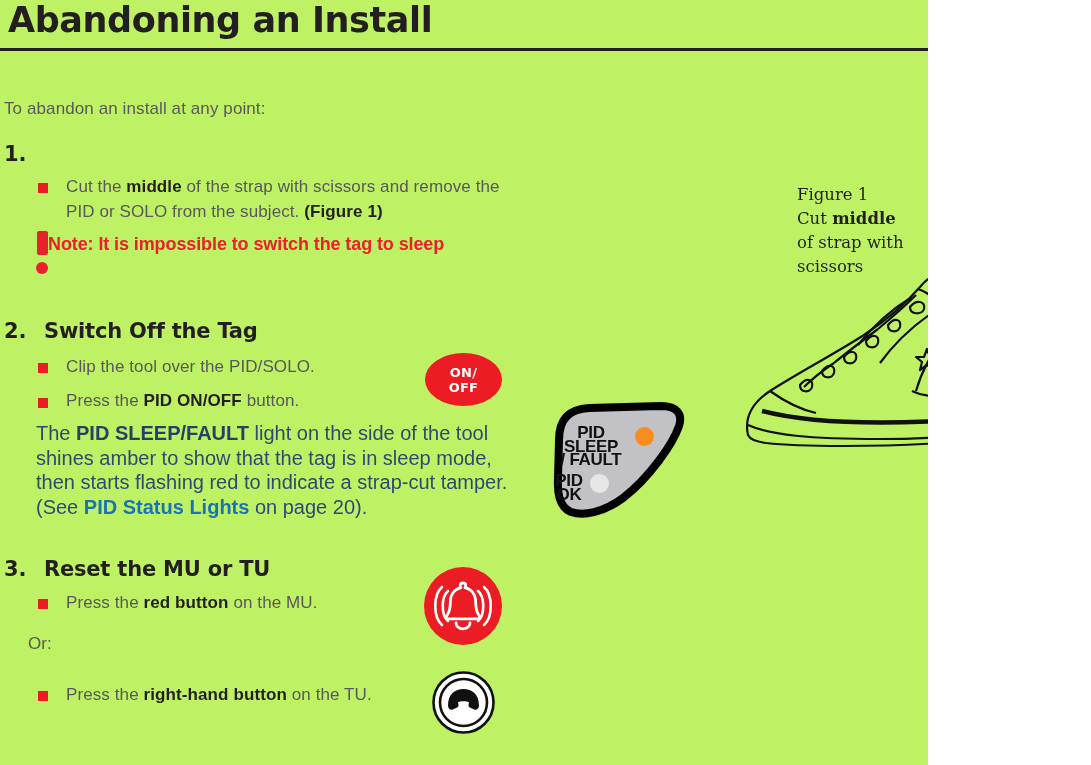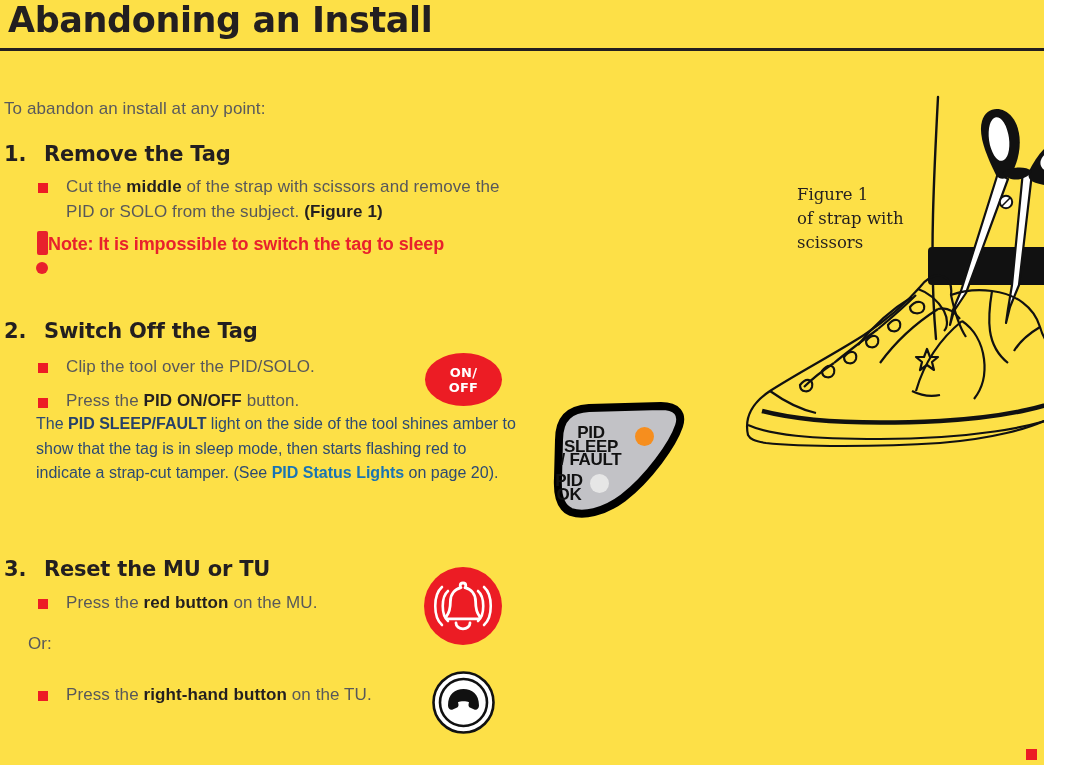--- a/index.html
+++ b/index.html
@@ -6,23 +6,23 @@
     margin: 0;
     padding: 0;
     background: #ffffff;
   }
   body {
     font-family: "Liberation Sans", sans-serif;
     -webkit-font-smoothing: antialiased;
   }
   #page {
     position: relative;
-    width: 1044px;
+    width: 928px;
     height: 765px;
-    background: #fde047;
+    background: #bef264;
     overflow: hidden;
   }
 
   
   #page-title {
     position: absolute;
     left: 8px;
     top: 0px;
     font-size: 35px;
     font-weight: bold;
@@ -121,23 +121,23 @@
     width: 12px;
     height: 12px;
     border-radius: 50%;
     background: #e8212c;
   }
 
   
   #navy-para {
     position: absolute;
     left: 36px;
-    top: 412px;
+    top: 421px;
     width: 480px;
-    font-size: 16px;
+    font-size: 20px;
     color: #2d4a72;
     line-height: 24.5px;
     letter-spacing: 0px;
   }
   #navy-para b { font-weight: bold; color: #264169; }
   #navy-para .lnk { font-weight: bold; color: #1a74b4; }
 
   
   #or-text {
     position: absolute;
@@ -264,21 +264,20 @@
 <body>
 
 <div id="page">
 
   <div id="page-title">Abandoning an Install</div>
   <div id="title-rule"></div>
 
   <div id="intro">To abandon an install at any point:</div>
 
   <div class="step-num" style="left:4px; top:142px;">1.</div>
-  <div class="step-head" style="left:44px; top:142px;">Remove the Tag</div>
 
   <div class="red-bullet" style="left:38px; top:183px;"></div>
   <div class="bullet-text" style="left:66px; top:174px; width:460px;"><span>Cut the </span><b>middle</b><span> of the strap with scissors and remove the PID or SOLO from the subject. </span><b>(Figure 1)</b></div>
 
   <div id="note-bang">
     <div class="bar"></div>
     <div class="dot"></div>
   </div>
   <div id="note-block">
     <div>Note: It is impossible to switch the tag to sleep</div>
@@ -420,20 +419,21 @@
         <path d="M198,214 C206,212 214,216 220,224"></path>
         <path d="M172,296 C180,300 190,302 200,300"></path>
         <path d="M176,262 L184,262 L187,254 L190,262 L198,262 L192,267
                  L194,275 L187,270 L180,275 L182,267 Z"></path>
       </g>
     </svg>
   </div>
 
   <div id="figure-caption">
     <div>Figure 1</div>
+    <div><span>Cut </span><b>middle</b></div>
     <div>of strap with</div>
     <div>scissors</div>
   </div>
 
   <div id="footer-square"></div>
   <div id="footer-page">42</div>
 
 </div>
 
 </body></html>

